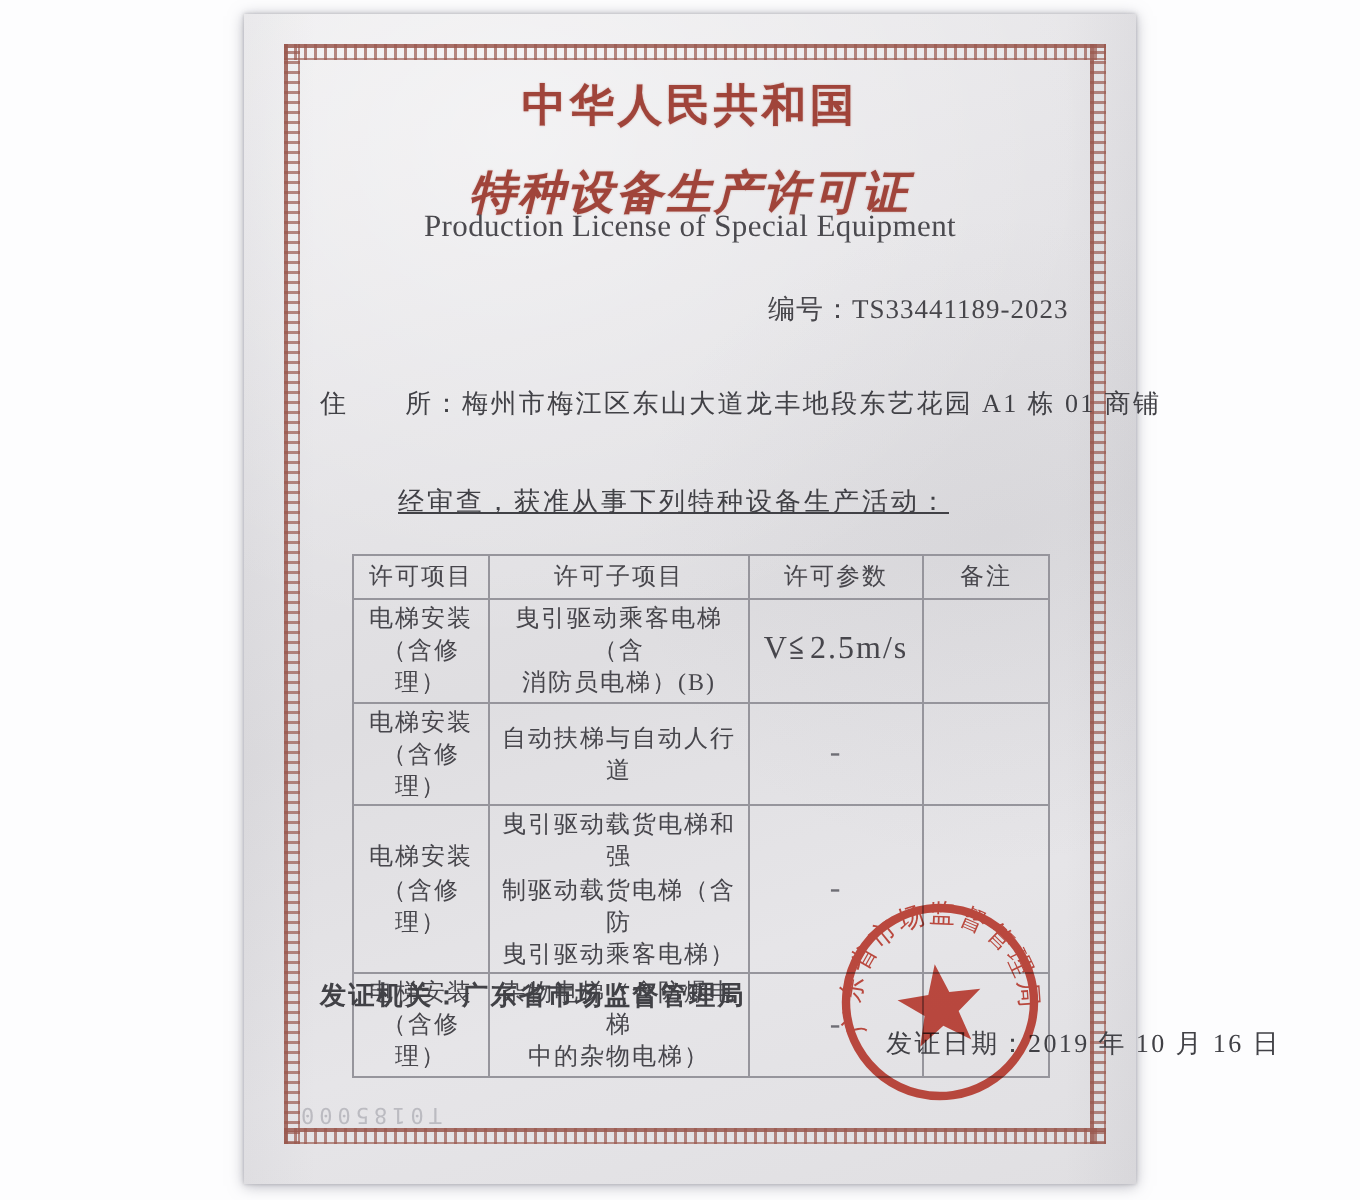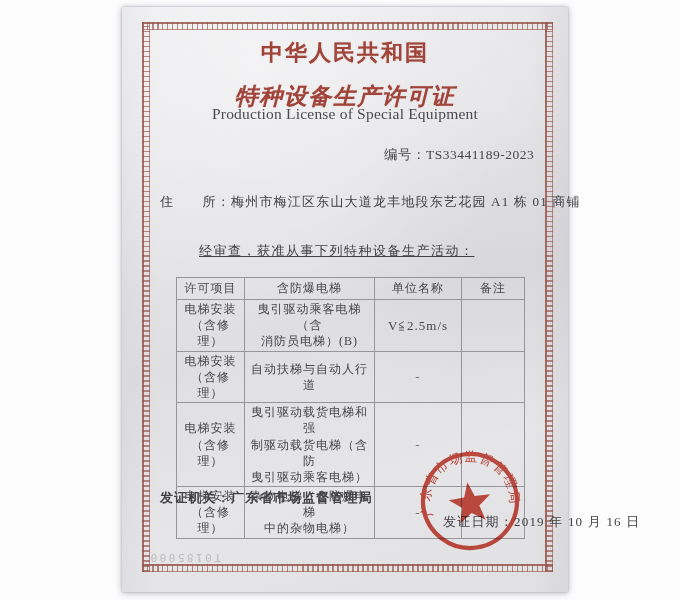--- a/index.html
+++ b/index.html
@@ -62,21 +62,21 @@
   .lic-table th,.lic-table td{
     border:1px solid #96959c;
     padding:1px 3px;text-align:center;vertical-align:middle;
     font-weight:normal;letter-spacing:1px;white-space:pre-line;line-height:1.35;
   }
   .lic-table .rh{height:22px;}
   .lic-table .r1{height:35px;}
   .lic-table .r2{height:37px;}
   .lic-table .r3{height:50px;}
   .lic-table .r4{height:38px;}
-  .param{font-size:13px;letter-spacing:.5px;}
+  .param{font-size:16px;letter-spacing:.5px;}
   .dash{color:#6e6e75;}
 
   .footer-line{left:38px;font-size:13px;color:#414146;letter-spacing:1.2px;white-space:nowrap;}
   .issuer{top:482px;font-weight:bold;}
   .valid{top:506px;}
   .issue-date{position:absolute;left:248px;top:0;margin-left:35px;}
   .faint-serial{
     top:544px;left:26px;font-size:11px;color:#93939c;opacity:.5;
     font-family:"DejaVu Sans Mono","Liberation Mono",monospace;
     letter-spacing:2.5px;transform:rotate(180deg);
@@ -112,22 +112,22 @@
   <table class="lic-table">
     <colgroup>
         <col style="width:68px">
         <col style="width:130px">
         <col style="width:87px">
         <col style="width:63px">
       </colgroup>
     <tbody>
         <tr class="rh">
       <th>许可项目</th>
-      <th>含防爆电梯</th>
-      <th>单位名称</th>
+      <th>许可子项目</th>
+      <th>许可参数</th>
       <th>备注</th>
     </tr>
     <tr class="r1">
       <td>电梯安装
 （含修理）</td>
       <td>曳引驱动乘客电梯（含
 消防员电梯）(B)</td>
       <td class="param">V≦2.5m/s</td>
       <td></td>
     </tr>

